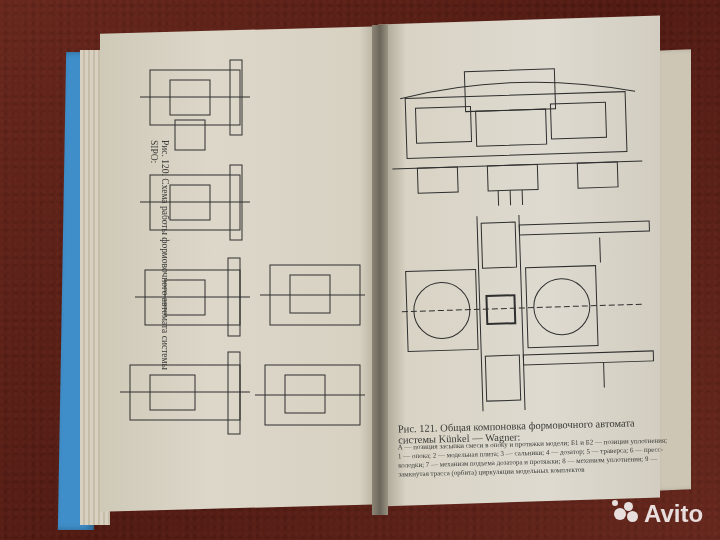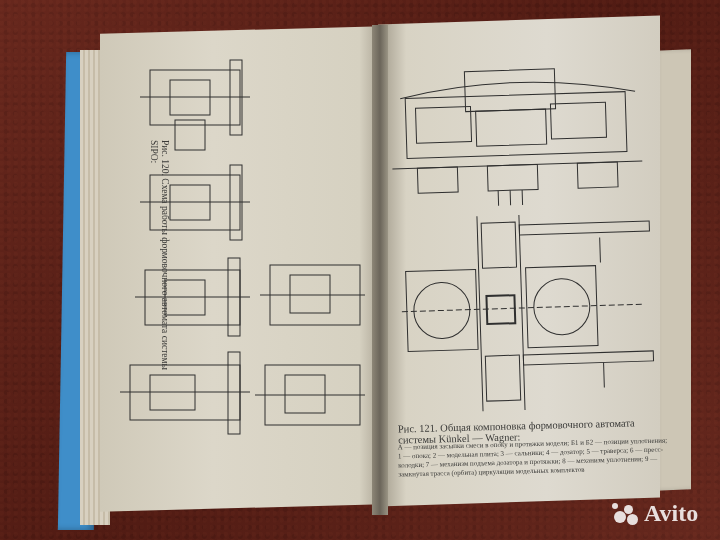--- a/index.html
+++ b/index.html
@@ -23,22 +23,22 @@
     background:linear-gradient(90deg,#9e9787 0%,#d8d3c4 10%,#dedad0 60%,#d2cdc0 100%);
     transform:skewY(-1.8deg);}
   .right-edge{position:absolute;left:655px;top:50px;width:36px;height:440px;background:#cdc6b5;transform:skewY(-2deg);
     box-shadow:inset 3px 0 4px rgba(0,0,0,.15);}
   .gutter{position:absolute;left:372px;top:25px;width:16px;height:490px;background:linear-gradient(90deg,#8d8677,#6b655a,#9a9484);}
   svg{position:absolute;}
   .caption{position:absolute;color:#3a3a38;font-size:9px;line-height:11px;}
   .caption-main{left:398px;top:420px;width:272px;font-size:10.5px;transform:rotate(-1.5deg);}
   .caption-legend{left:398px;top:440px;width:272px;font-size:7px;line-height:9px;transform:rotate(-1.5deg);}
   .caption-vert{left:170px;top:140px;width:250px;font-size:9.5px;transform:rotate(90deg);transform-origin:left top;}
-  .watermark{position:absolute;left:612px;top:500px;display:flex;align-items:center;gap:4px;color:rgba(255,255,255,.85);
-    font-family:Liberation Serif, serif;font-weight:bold;font-size:24px;}
+  .watermark{position:absolute;left:612px;top:500px;display:flex;align-items:flex-start;gap:4px;color:rgba(255,255,255,.85);
+    font-family:Liberation Sans, sans-serif;font-weight:bold;font-size:24px;}
   .dots{position:relative;width:28px;height:22px;}
   .dots span{position:absolute;border-radius:50%;background:rgba(255,255,255,.85);}
 </style>
 </head>
 <body>
 
 <div class="carpet-tone"></div>
 
 <div class="cover"></div>
 <div class="pages-stack"></div>

